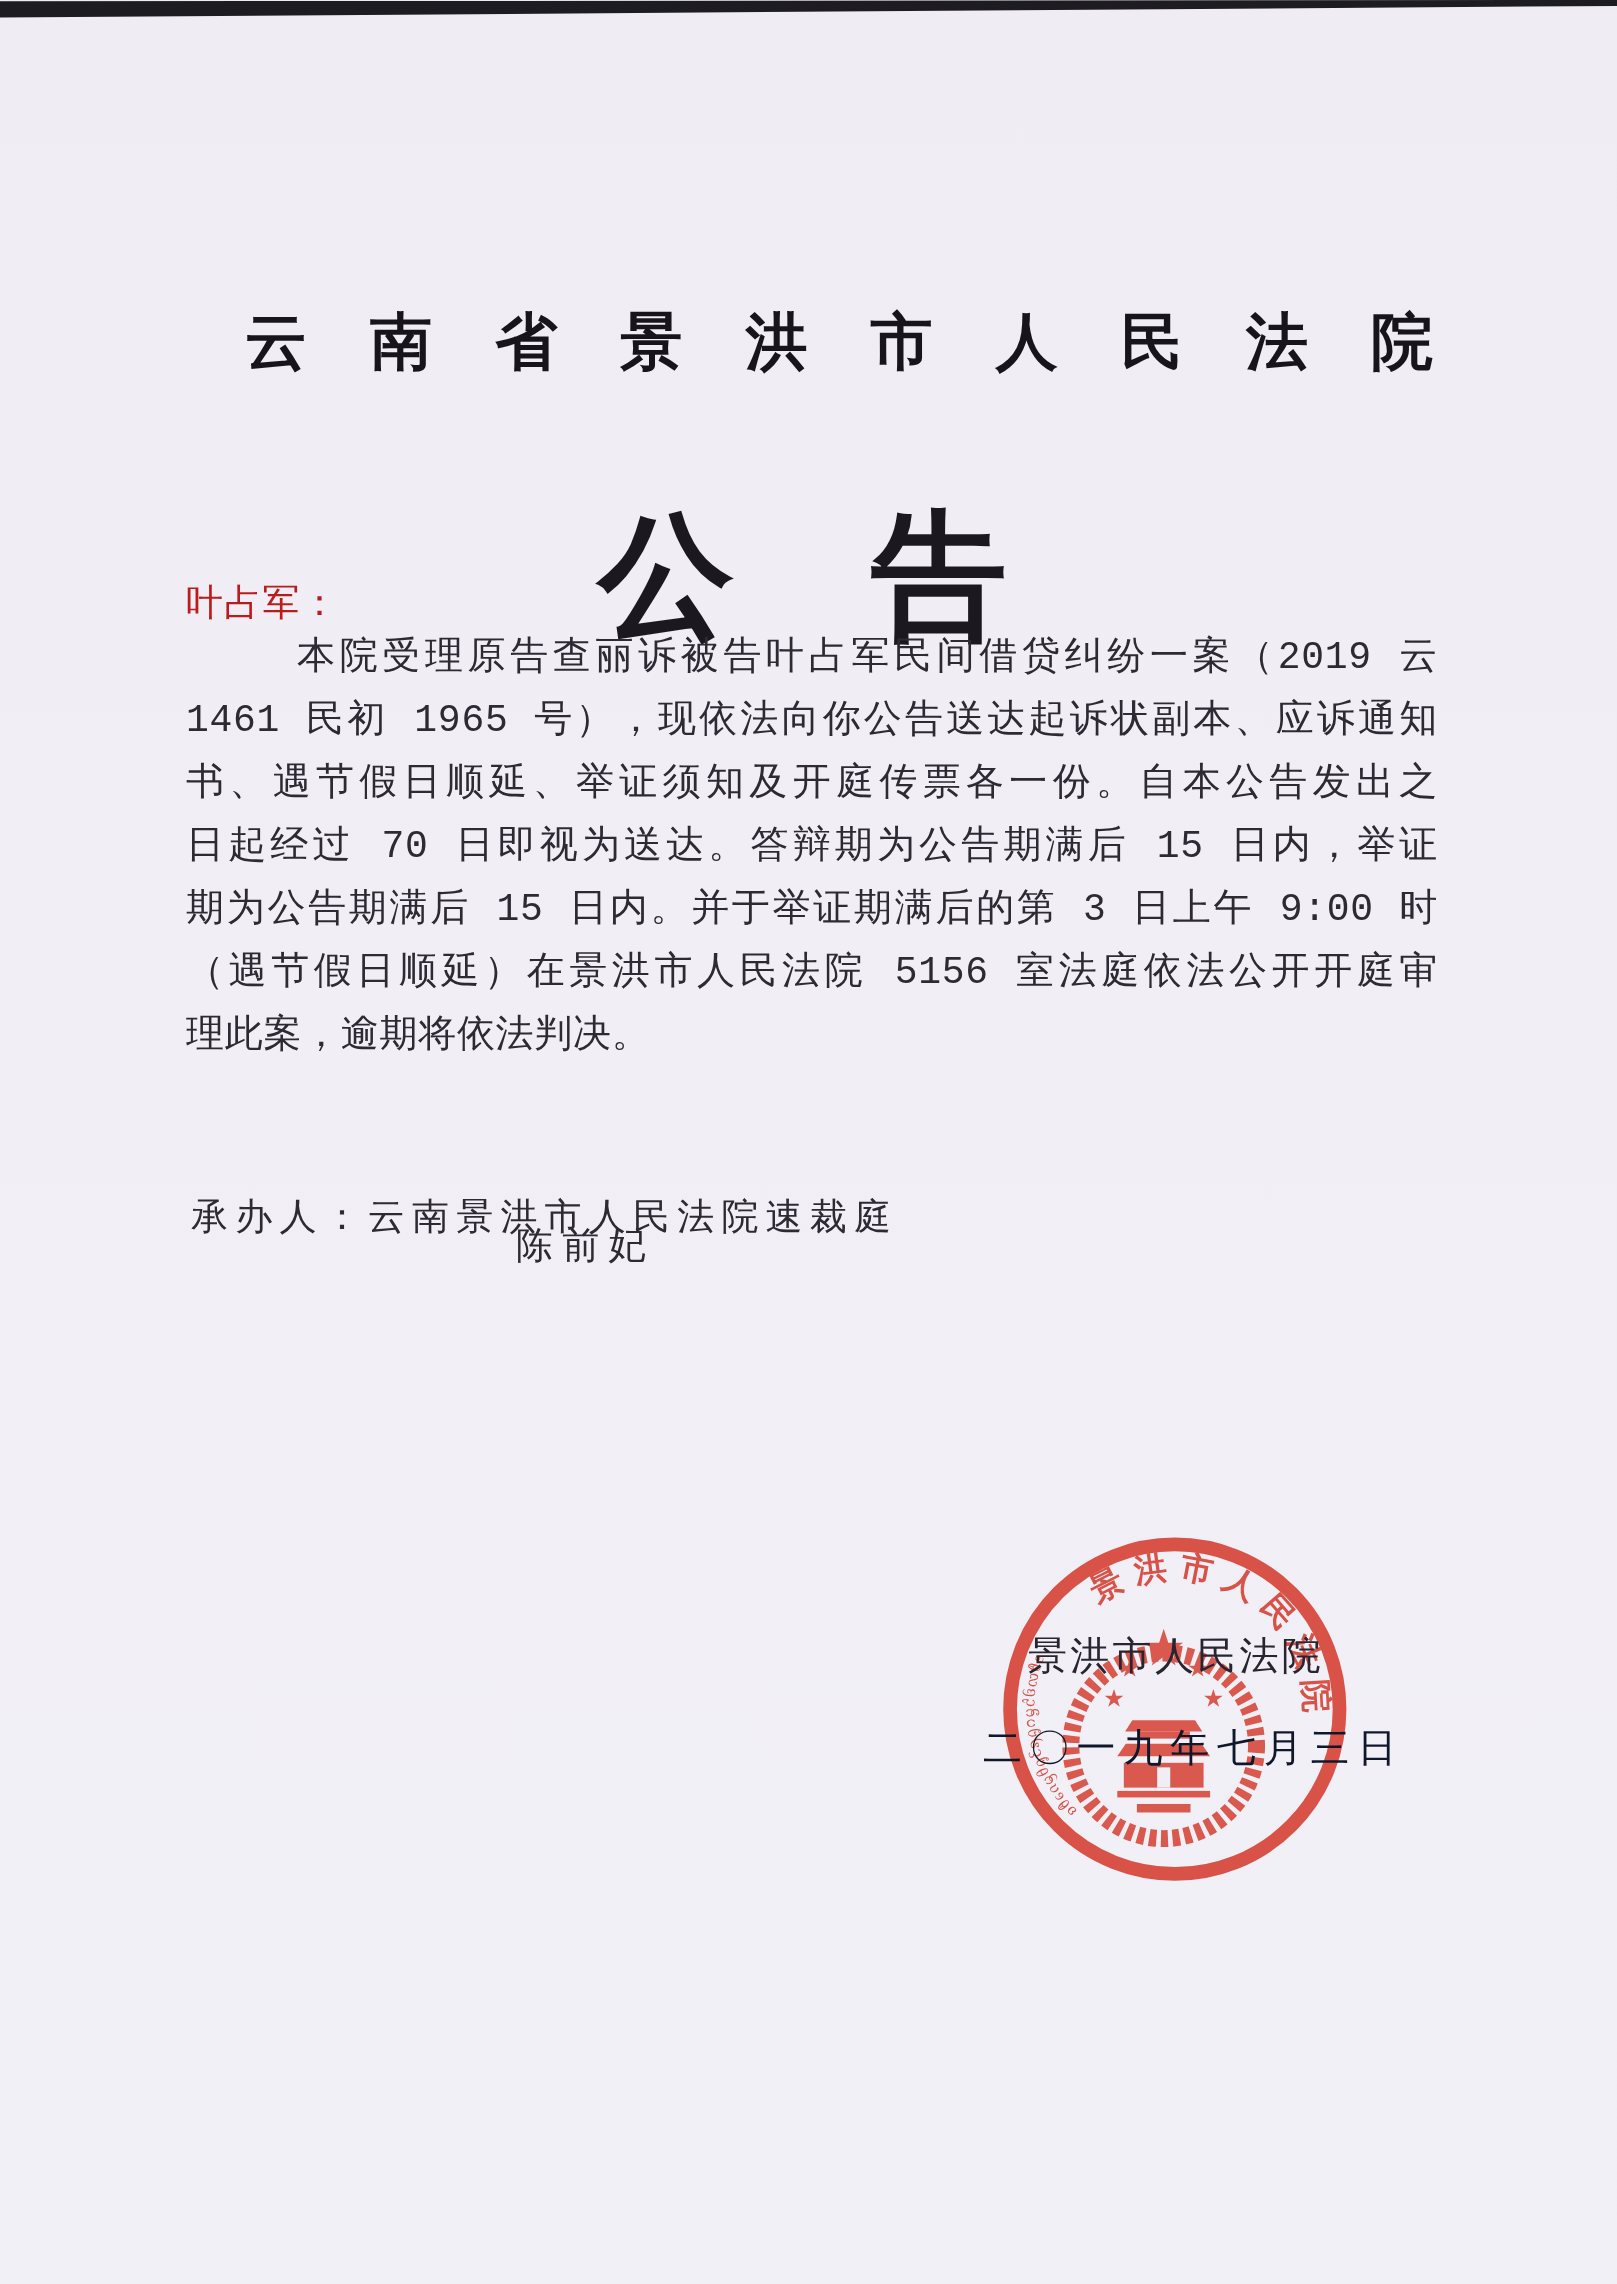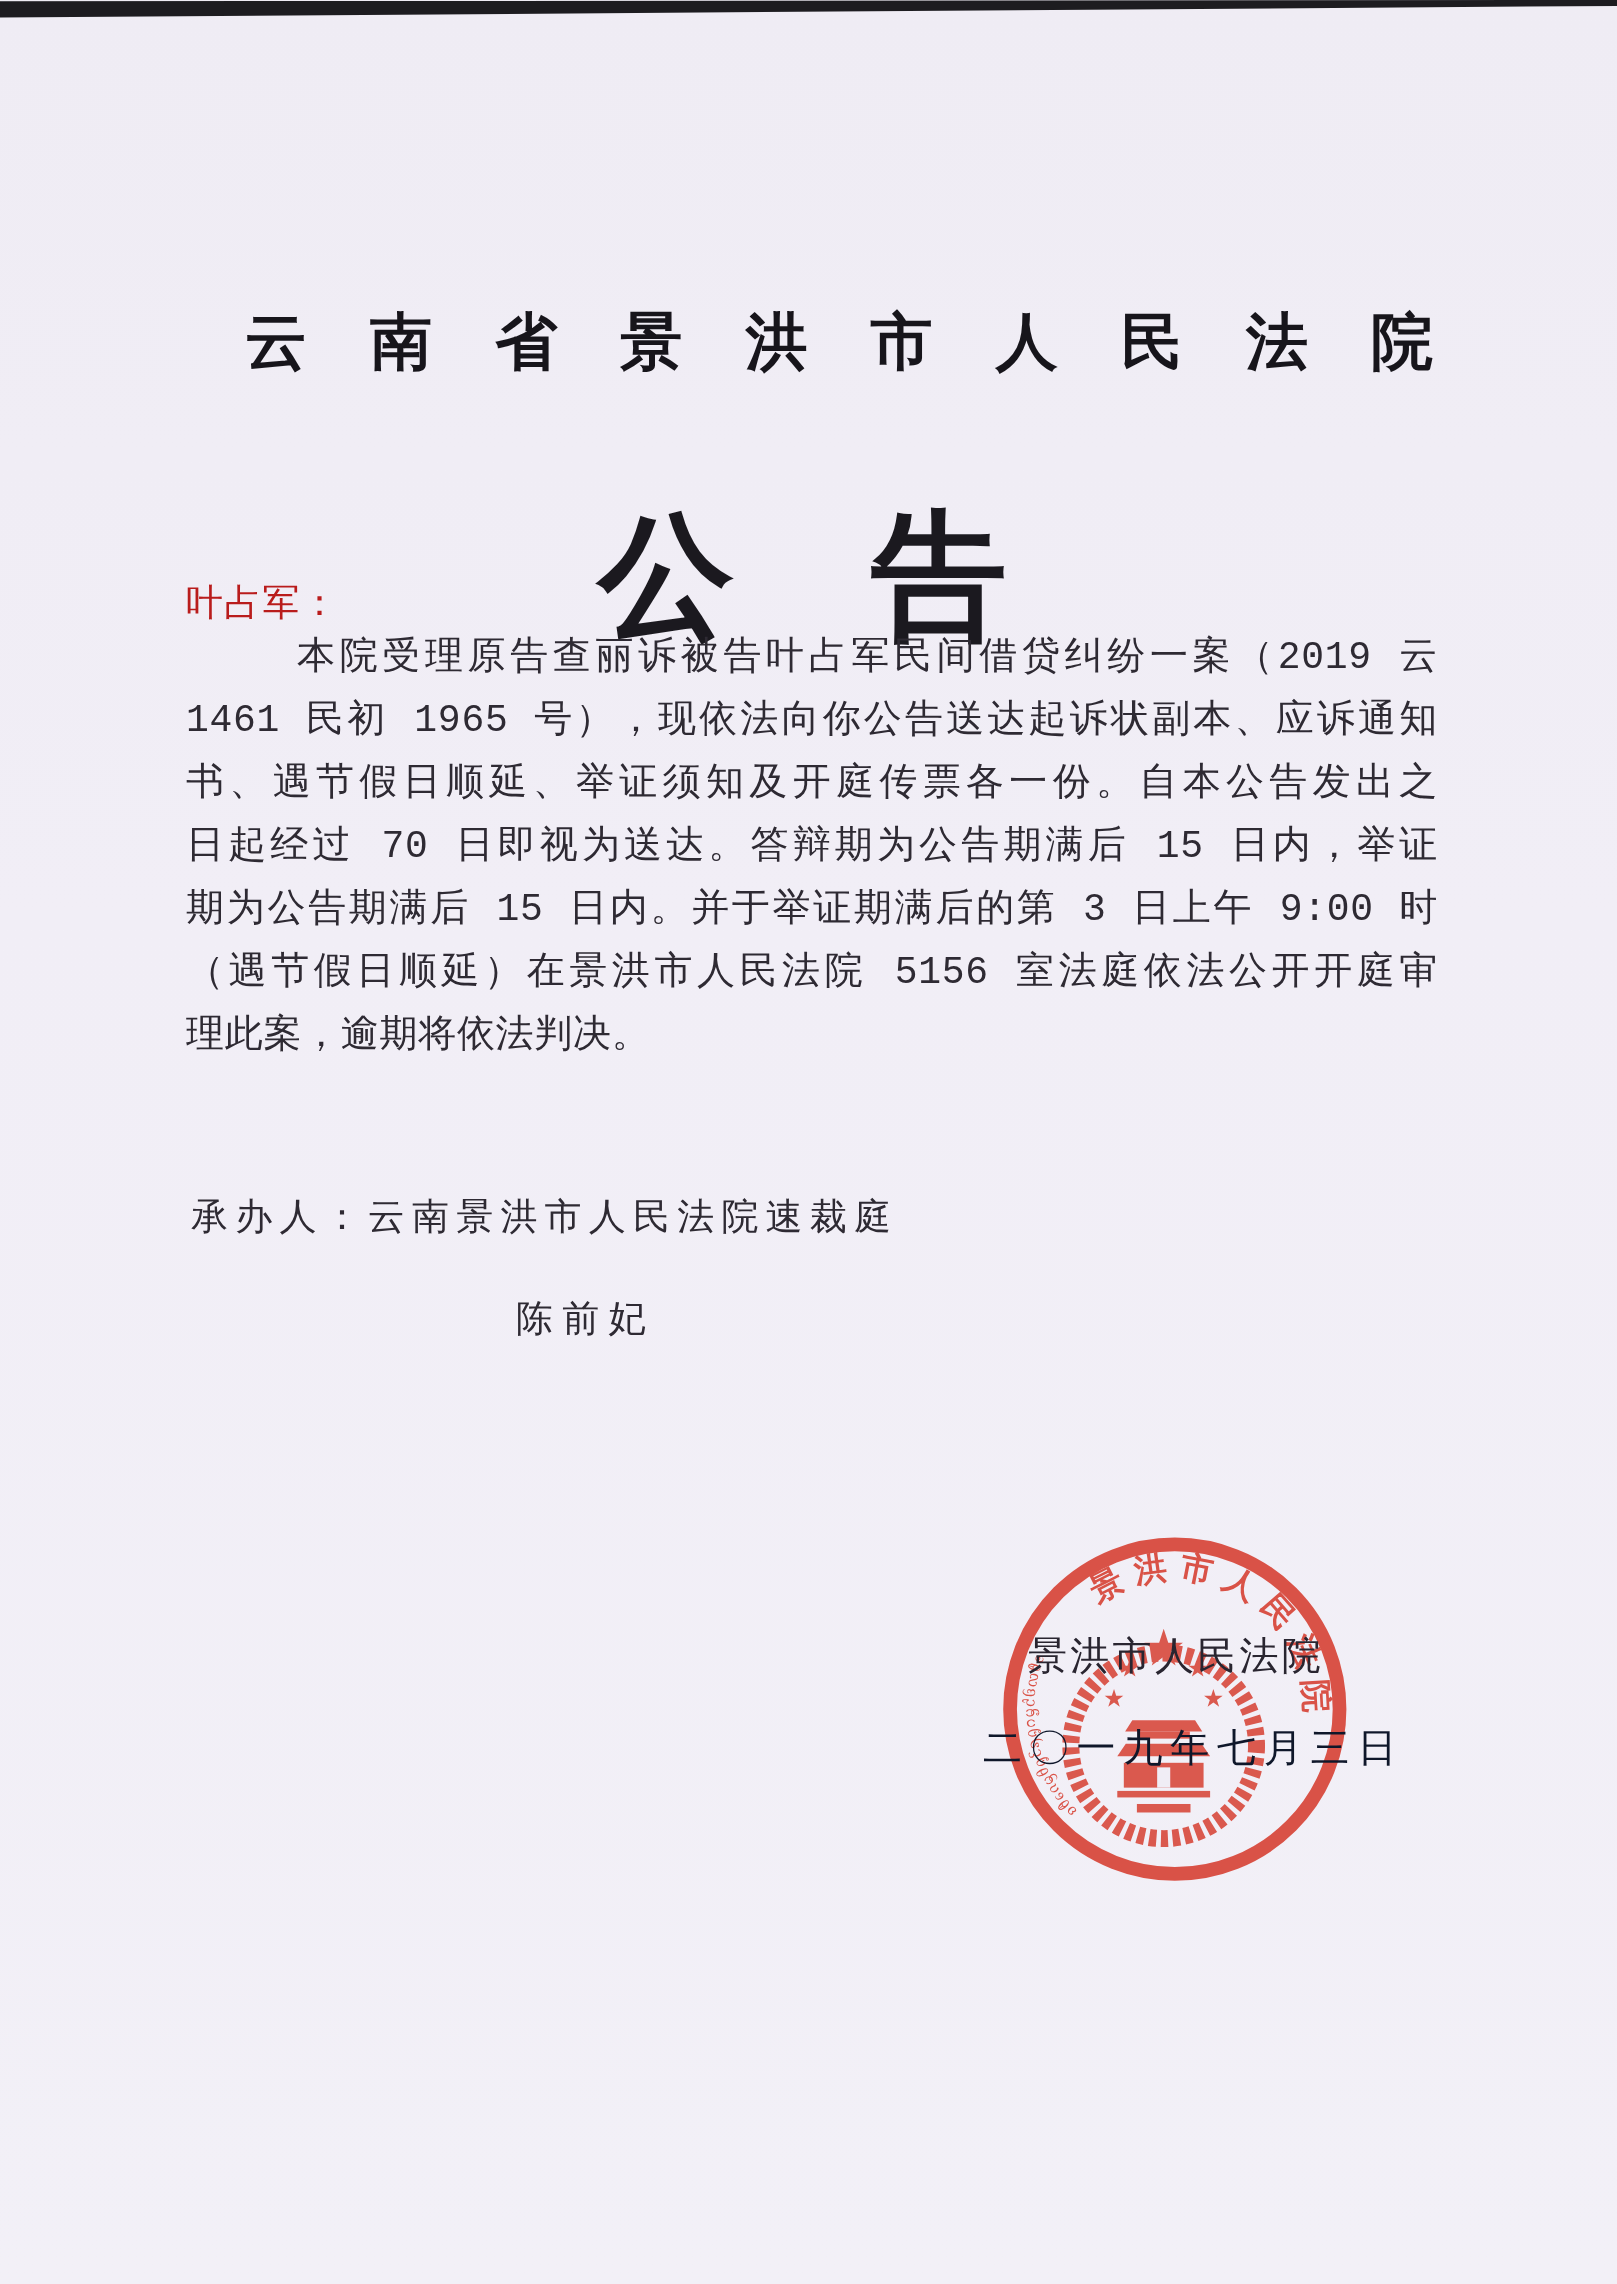--- a/index.html
+++ b/index.html
@@ -33,21 +33,21 @@
     font-size:38px;color:#2e2a33;line-height:63px;
   }
   .bline{width:1252px;letter-spacing:0.7px;font-family:Liberation Mono, monospace;}
   .bline.just{text-align:justify;text-align-last:justify;}
   .bline.first{padding-left:111px;width:1141px;}
   .handler-line{
     position:absolute;left:191px;top:1195px;
     font-size:37px;color:#2e2a33;letter-spacing:7.2px;line-height:1.2;
   }
   .handler-name{
-    position:absolute;left:516px;top:1297px;
+    position:absolute;left:516px;top:1224px;
     font-size:37px;color:#2e2a33;letter-spacing:9.2px;line-height:1.2;
   }
   .seal{
     position:absolute;left:997px;top:1534px;width:353px;height:353px;
     opacity:0.93;
   }
   .seal-court-name{
     position:absolute;left:1028px;top:1634px;
     font-size:39px;color:#292530;letter-spacing:3.3px;line-height:1.15;
     white-space:nowrap;

